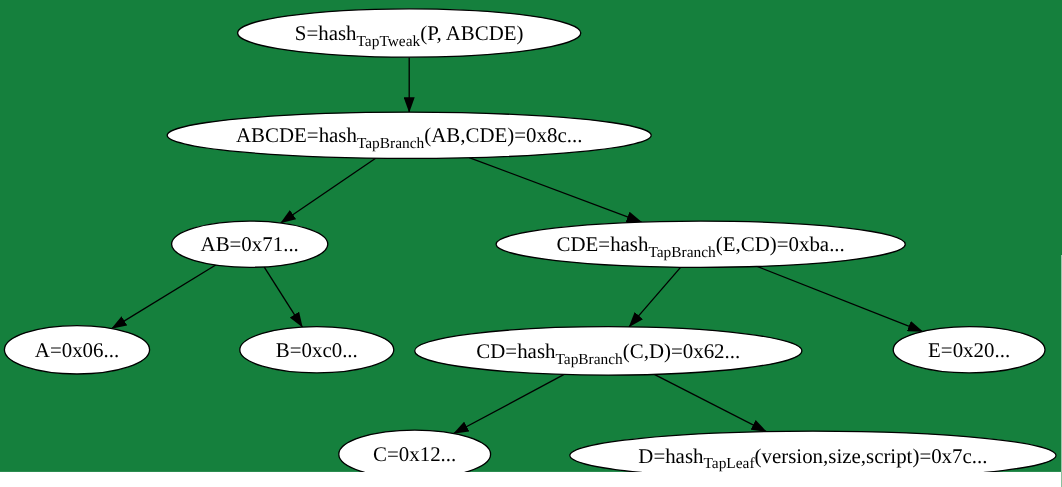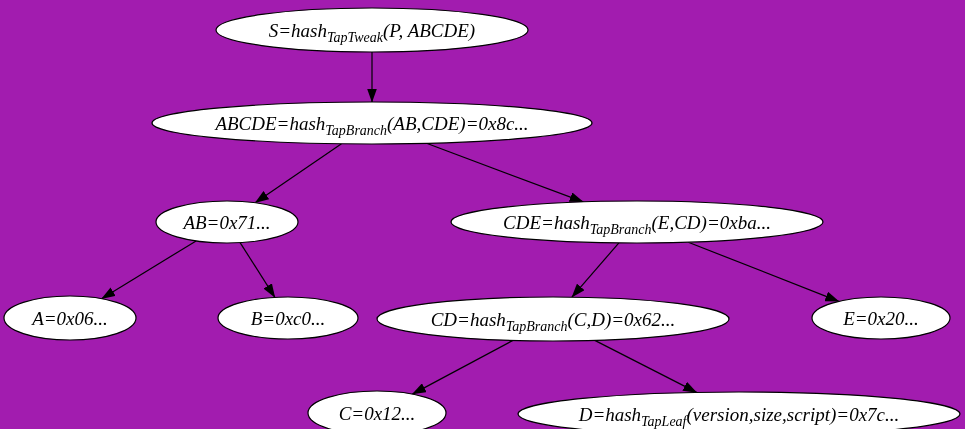--- a/index.html
+++ b/index.html
@@ -4,23 +4,22 @@
 <style>
   html, body {
     margin: 0;
     padding: 0;
     background: #ffffff;
   }
   .canvas {
     position: relative;
     width: 965px;
     height: 429px;
-    background: #a21caf;
+    background: #15803d;
     overflow: hidden;
-    font-style: italic;
   }
   svg text {
     font-family: "Liberation Serif", "DejaVu Serif", serif;
     font-size: 19px;
   }
 </style>
 </head>
 <body>
 
 <div class="canvas">

